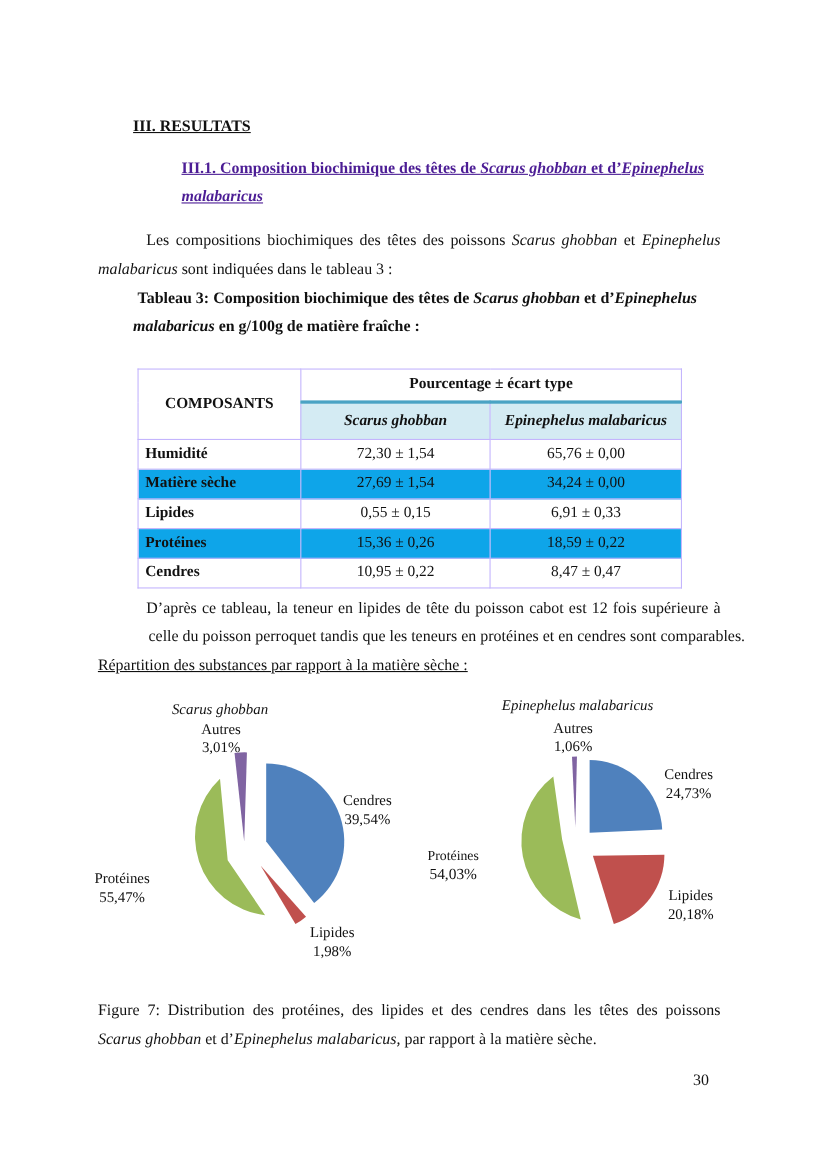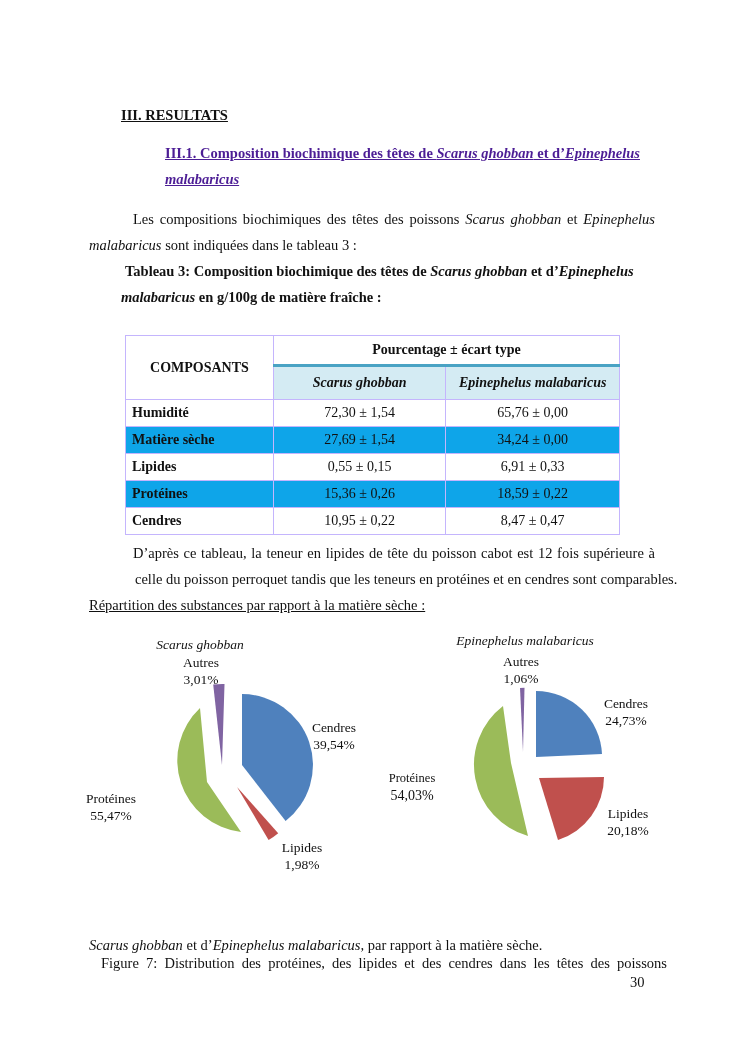--- a/index.html
+++ b/index.html
@@ -145,18 +145,18 @@
   <div class="abs chart-label" style="left:381px;top:770px;width:62px;font-size:12.5px;">
     <div>Protéines</div>
     <div style="font-size:14px;">54,03%</div>
   </div>
   <div class="abs chart-label" style="left:598px;top:805px;width:60px;">
     <div>Lipides</div>
     <div>20,18%</div>
   </div>
 </div>
 
-<div class="abs t justify" style="left:89px;top:954px;width:566px;margin-left:12px;">Figure 7: Distribution des protéines, des lipides et des cendres dans les têtes des poissons</div>
+<div class="abs t justify" style="left:89px;top:910px;width:566px;">Figure 7: Distribution des protéines, des lipides et des cendres dans les têtes des poissons</div>
 <div class="abs t" style="left:89px;top:936px;">
   <span class="i">Scarus ghobban</span><span> et d’</span><span class="i">Epinephelus malabaricus,</span><span> par rapport à la matière sèche.</span>
 </div>
 
 <div class="abs t" style="left:630px;top:973px;width:25px;">30</div>
 
 </body></html>

